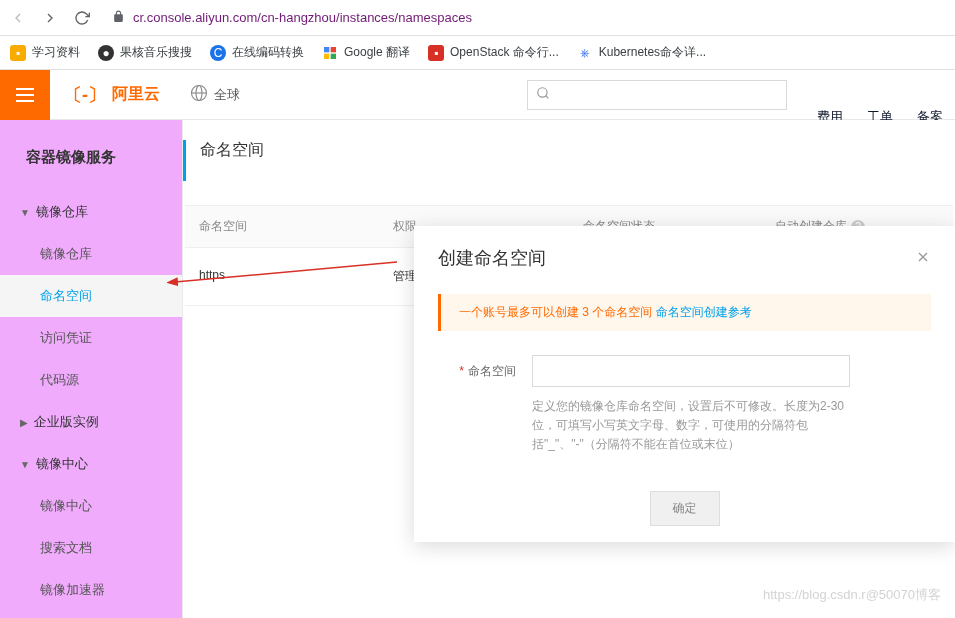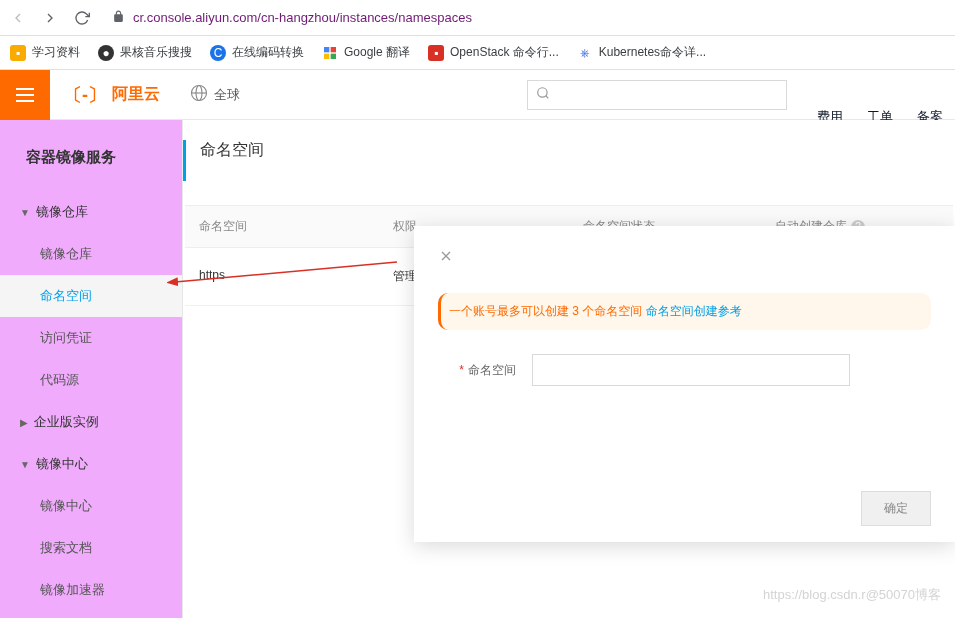--- a/index.html
+++ b/index.html
@@ -65,29 +65,29 @@
     
     .arrow { position: absolute; left: 167px; top: 282px; width: 232px; height: 2px; pointer-events: none; z-index: 5; }
     .arrow svg { position: absolute; left: 0; top: -22px; }
     
     
     .modal-backdrop { position: absolute; left: 414px; top: 226px; right: 0; bottom: 76px; background: #fff; box-shadow: 0 4px 20px rgba(0,0,0,0.15); z-index: 10; display: flex; flex-direction: column; }
     .modal-header { display: flex; align-items: center; justify-content: space-between; padding: 20px 24px 16px; }
     .modal-title { font-size: 18px; color: #333; }
     .modal-close { font-size: 20px; color: #999; cursor: pointer; }
     .modal-body { padding: 8px 24px; flex: 1; }
-    .alert-box { border-left: 3px solid #ff6a00; background: #fff7ec; padding: 10px 8px; font-size: 12px; color: #ff6a00; margin-bottom: 24px; border-radius: 10px; }
+    .alert-box { border-left: 3px solid #ff6a00; background: #fff7ec; padding: 10px 18px; font-size: 12px; color: #ff6a00; margin-bottom: 24px; }
     .alert-link { color: #00a0e9; cursor: pointer; }
     .form-row { display: flex; align-items: flex-start; gap: 16px; margin-bottom: 6px; }
     .form-label { width: 78px; text-align: right; font-size: 12px; color: #666; padding-top: 8px; }
     .required { color: #d93025; margin-right: 4px; }
     .form-input-wrap { flex: 1; }
     .form-input { width: 318px; height: 32px; border: 1px solid #d9d9d9; padding: 0 10px; outline: none; }
     .form-hint { font-size: 12px; color: #999; margin-top: 10px; line-height: 1.6; width: 320px; }
-    .modal-footer { padding: 16px 24px; display: flex; justify-content: flex-end; }
+    .modal-footer { padding: 16px 24px; display: flex; justify-content: center; }
     .submit-btn { padding: 8px 22px; background: #f0f0f0; border: 1px solid #ddd; color: #888; cursor: pointer; font-size: 12px; }
     
     
     .watermark { position: absolute; bottom: 14px; right: 14px; color: rgba(200,200,200,0.8); font-size: 13px; z-index: 20; margin-top: 8px; }
   </style>
 </head>
 <body>
 
 <div class="browser-bar">
   <div class="nav-btn disabled">
@@ -241,35 +241,37 @@
         <marker id="ah" markerWidth="10" markerHeight="10" refX="2" refY="3" orient="auto">
           <path d="M0,0 L0,6 L8,3 z" fill="#d93025"></path>
         </marker>
       </defs>
       <line x1="230" y1="2" x2="8" y2="22" stroke="#d93025" stroke-width="1.5" marker-end="url(#ah)"></line>
     </svg>
 </div>
 
 <div class="modal-backdrop">
   <div class="modal-header">
+    <div class="modal-title">创建命名空间</div>
     <div class="modal-close">
       <svg width="16" height="16" viewBox="0 0 24 24" fill="none" stroke="currentColor" stroke-width="2">
           <line x1="18" y1="6" x2="6" y2="18"></line>
           <line x1="6" y1="6" x2="18" y2="18"></line>
         </svg>
     </div>
   </div>
   <div class="modal-body">
     <div class="alert-box">
       <span>一个账号最多可以创建 3 个命名空间 </span><span class="alert-link">命名空间创建参考</span>
     </div>
     <div class="form-row">
       <div class="form-label"><span class="required">*</span><span>命名空间</span></div>
       <div class="form-input-wrap">
         <input class="form-input" type="text" style="">
+        <div class="form-hint">定义您的镜像仓库命名空间，设置后不可修改。长度为2-30位，可填写小写英文字母、数字，可使用的分隔符包括"_"、"-"（分隔符不能在首位或末位）</div>
       </div>
     </div>
   </div>
   <div class="modal-footer">
     <button class="submit-btn">确定</button>
   </div>
 </div>
 
 <div class="watermark">https://blog.csdn.r@50070博客</div>
 

